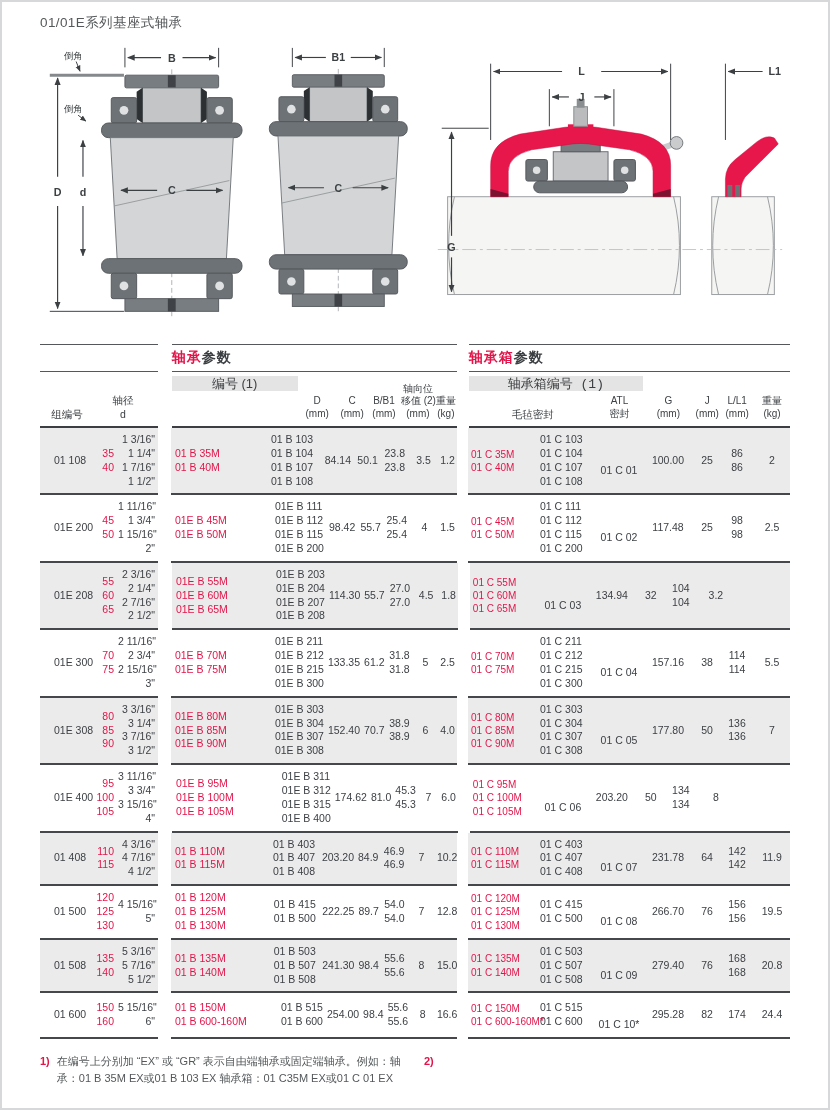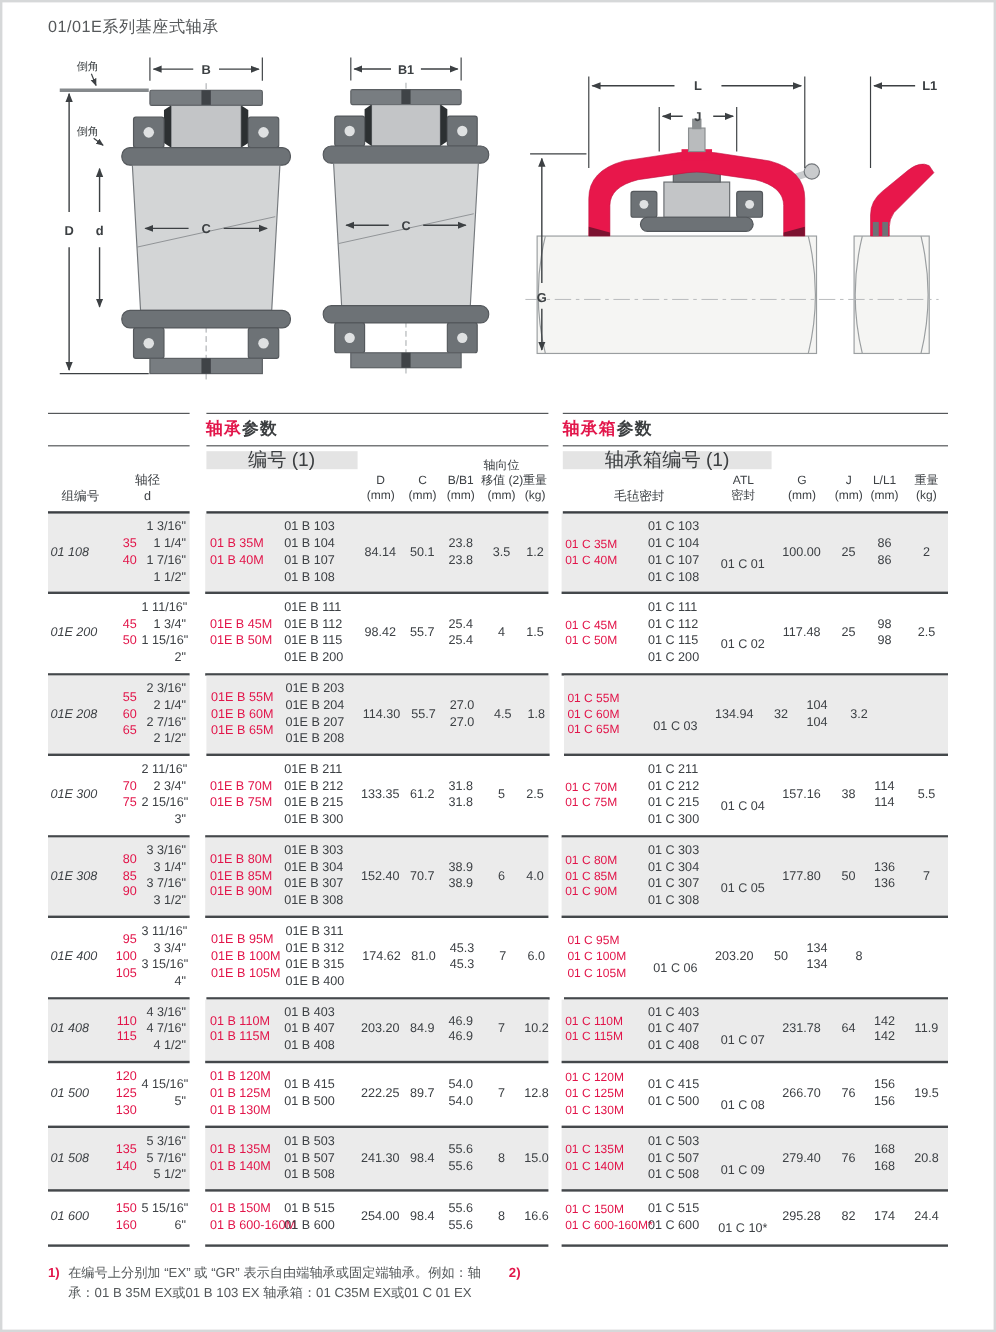--- a/index.html
+++ b/index.html
@@ -28,43 +28,43 @@
   
   .tbl { margin-top:6px; }
   .bl { width:118px; } .bm { width:286px; } .br { width:322px; }
   .g1 { width:14px; } .g2 { width:12px; }
 
   .thead { display:flex; }
   .th { position:relative; height:84px; border-top:1px solid #55585a; border-bottom:2.5px solid #3b3f43; }
   .th::after { content:""; position:absolute; top:26px; left:0; right:0; border-top:1px solid #55585a; }
   .sec-title { height:26px; display:flex; align-items:center; font-size:14px; font-weight:bold; letter-spacing:1px; color:#3b3e40; }
   .red { color:#e2154a; }
-  .band { position:absolute; top:31px; height:15px; background:#e4e4e4; font-size:16px;
+  .band { position:absolute; top:31px; height:15px; background:#e4e4e4; font-size:13px;
           display:flex; align-items:center; justify-content:center; color:#3b3e40; }
   .band-m { left:0; width:126px; }
-  .band-r { left:0; width:174px; }
+  .band-r { left:0; width:174px;font-family:Liberation Mono, monospace; }
   .hl { position:absolute; bottom:5px; left:0; right:0; display:flex; align-items:flex-end;
         font-size:10px; line-height:1.28; white-space:pre; }
   .hl > div { text-align:center; }
   .hsp-m { width:126px; } .hsp-felt { width:128px; font-size:10.5px; }
   .hD{width:40px;} .hC{width:30px;} .hB{width:34px;} .hS{width:34px;} .hW{width:22px;}
   .hA{width:46px;} .hG{width:52px;} .hJ{width:26px;} .hL{width:34px;} .hHW{width:36px;}
   .h-group { width:52px; text-align:left; padding-left:2px; font-size:10.5px; }
   .h-shaft { width:62px; font-size:10.5px; }
 
   .row { display:flex; }
   .row .blk { display:flex; border-bottom:2px solid #44484b; }
   .row.shaded .blk { background:#ebebeb; }
   .c { display:flex; flex-direction:column; justify-content:center;
        white-space:pre; font-size:10.5px; line-height:1.32; padding:5px 2px; }
-  .c-group{width:50px; padding-left:2px;font-style:italic;}
+  .c-group{width:50px; padding-left:14px;}
   .c-dred{width:26px; text-align:right;}
   .c-dfrac{width:42px; text-align:right; padding-right:3px;}
   .c-bred{width:64px; padding-left:4px;}
-  .c-bblk{width:62px;}
+  .c-bblk{width:62px;margin-left:44px;}
   .c-D{width:40px; text-align:center;}
   .c-C{width:30px; text-align:center;}
   .c-B{width:34px; text-align:center;}
   .c-S{width:34px; text-align:center;}
   .c-W{width:22px; text-align:center;}
   .c-hred{width:70px; padding-left:3px; font-size:10px;}
   .c-hblk{width:58px;}
   .c-atl{width:46px; text-align:center;margin-top:20px;}
   .c-G{width:52px; text-align:center;}
   .c-J{width:26px; text-align:center;}

